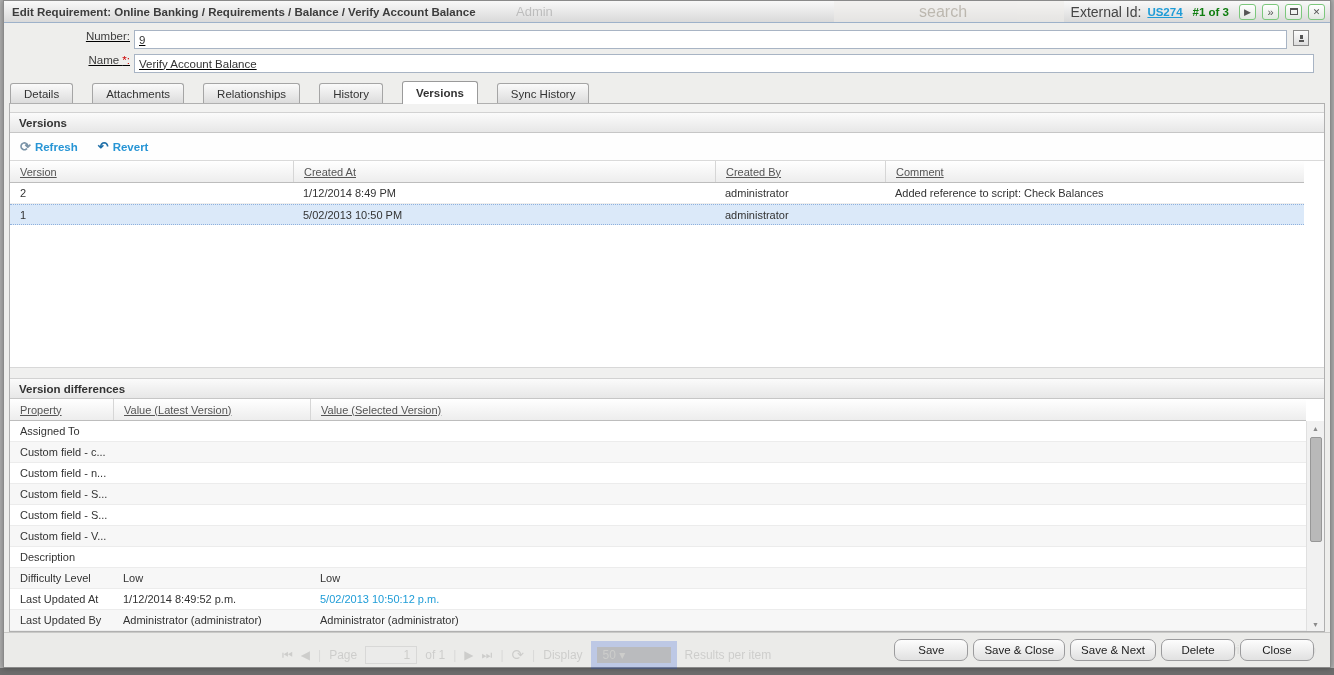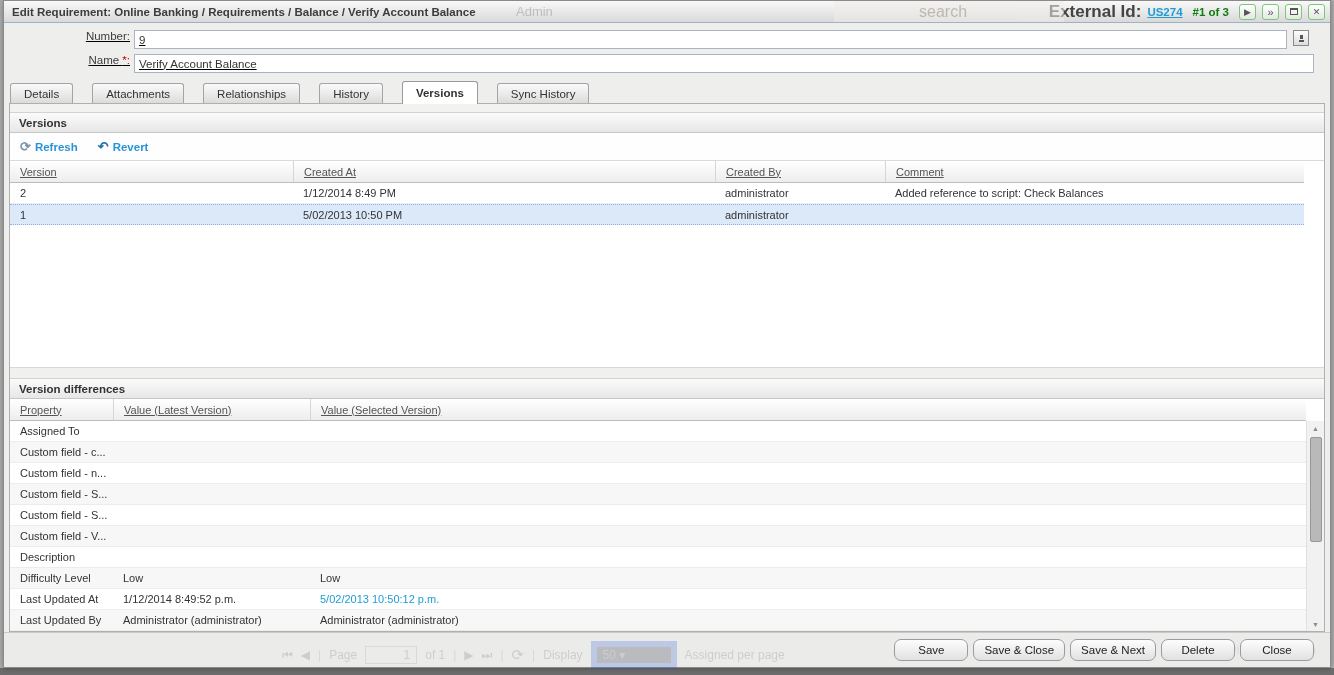--- a/index.html
+++ b/index.html
@@ -12,21 +12,21 @@
   
   .modal { position:absolute; left:3px; right:3px; top:0; bottom:7px;
            border:1px solid #8a8a8a; background:#eeeeec; display:flex; flex-direction:column;
            box-shadow:0 0 6px rgba(0,0,0,.35); }
 
   
   .titlebar { height:22px; flex:0 0 22px; background:linear-gradient(#f9f9f9,#d9d9d9);
               border-bottom:1px solid #9db1c9; display:flex; align-items:center; padding:0 5px 0 8px; position:relative; }
   .titlebar-title { font-size:11.5px; font-weight:bold; color:#3c3c3c; white-space:nowrap; }
   .titlebar-right { margin-left:auto; display:flex; align-items:center; gap:6px; }
-  .extid-label { font-size:17px; font-weight:bold; color:#444; }
+  .extid-label { font-size:14px; font-weight:normal; color:#444; }
   .extid-link { font-size:11.5px; font-weight:bold; color:#1e9cd7; text-decoration:underline; cursor:pointer; }
   .position-ind { font-size:11.5px; font-weight:bold; color:#0f7d0f; margin:0 4px; }
   .win-btn { width:17px; height:16px; border:1px solid #7cc77c; border-radius:3px;
              background:linear-gradient(#ffffff,#e2e8e2); color:#555; font-size:9px; line-height:14px;
              text-align:center; cursor:pointer; display:inline-flex; align-items:center; justify-content:center; }
   .win-btn .g { font-size:9px; color:#555; }
   .icon-maxbox { display:inline-block; width:8px; height:7px; border:1px solid #555; border-top:2px solid #555; }
   .bg-faint-admin { position:absolute; left:512px; top:3px; font-size:13px; color:#8a8a8a; opacity:.45; }
   .bg-faint-search { position:absolute; left:830px; top:0; width:230px; height:21px; background:#efedea; opacity:.55;
                      font-size:16px; color:#9a9283; display:flex; align-items:center; padding-left:85px; }
@@ -331,21 +331,21 @@
         <span class="pg-box">1</span>
         <span>of 1</span>
         <span class="pg-sep">|</span>
         <span>▶</span>
         <span>⏭</span>
         <span class="pg-sep">|</span>
         <span style="font-size:15px;">⟳</span>
         <span class="pg-sep">|</span>
         <span>Display</span>
         <span class="pg-select"><span>50</span> ▾</span>
-        <span>Assigned per page</span>
+        <span>Results per item</span>
       </span>
       <span class="bg-displaying">Displaying item 1 - 3 o</span>
 
       <button class="btn">Save</button>
       <button class="btn">Save &amp; Close</button>
       <button class="btn">Save &amp; Next</button>
       <button class="btn">Delete</button>
       <button class="btn">Close</button>
     </div>
 

